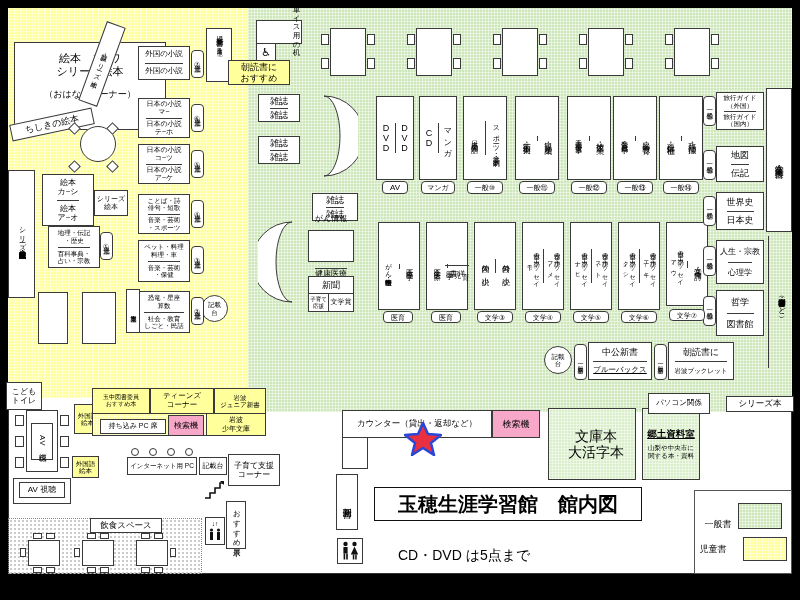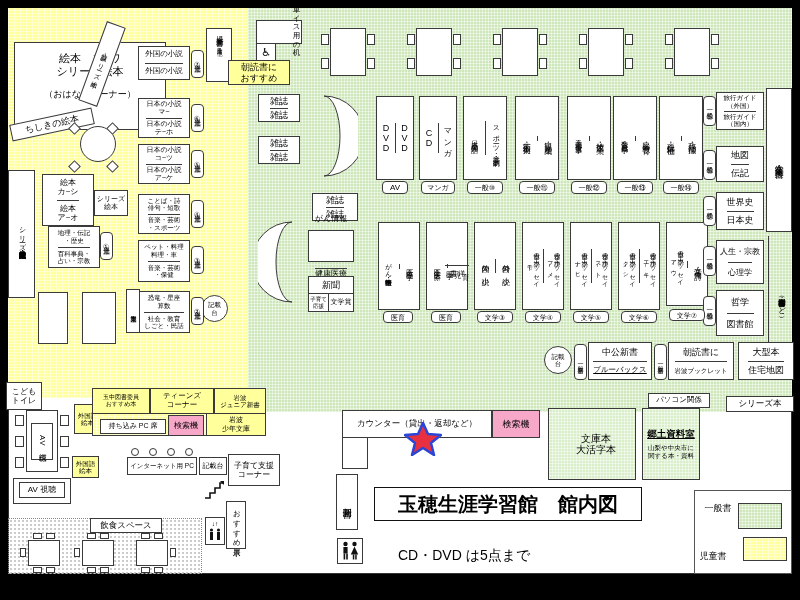--- a/index.html
+++ b/index.html
@@ -274,24 +274,21 @@
   <div class="b circle" style="left:544px;top:346px;width:28px;height:28px;font-size:6.5px;">記載
 台</div>
   <div class="badge v" style="left:574px;top:344px;width:13px;height:36px;font-size:6px;">一般新書</div>
   <div class="b pv" style="left:588px;top:342px;width:64px;height:38px;">
     <div style="font-size:9px;">中公新書</div><div style="font-size:7.5px;text-decoration:underline;">ブルーバックス</div>
   </div>
   <div class="badge v" style="left:654px;top:344px;width:13px;height:36px;font-size:6px;">一般新書</div>
   <div class="b pv" style="left:668px;top:342px;width:66px;height:38px;">
     <div style="font-size:9px;">朝読書に</div><div style="font-size:6.5px;">岩波ブックレット</div>
   </div>
-  <div class="b pv" style="left:738px;top:342px;width:56px;height:38px;font-size:9px;">
-    <div>大型本</div><div>住宅地図</div>
-  </div>
-  <div class="b" style="left:648px;top:393px;width:62px;height:15px;font-size:7.5px;z-index:4;">パソコン関係</div>
+  <div class="b" style="left:648px;top:393px;width:62px;height:21px;font-size:7.5px;z-index:4;">パソコン関係</div>
   <div class="b" style="left:726px;top:396px;width:68px;height:16px;font-size:8.5px;z-index:4;">シリーズ本</div>
 
   <div class="b" style="left:342px;top:410px;width:150px;height:28px;font-size:8.5px;z-index:3;">カウンター（貸出・返却など）</div>
   <div class="b" style="left:342px;top:437px;width:26px;height:32px;"></div>
   <div class="b p" style="left:492px;top:410px;width:48px;height:28px;font-size:9px;z-index:3;">検索機</div>
   <svg class="abs" style="left:404px;top:422px;z-index:6;" width="38" height="34" viewBox="0 0 38 34">
     <polygon points="19,1 24,12 37,13 27,21 30,33 19,26 8,33 11,21 1,13 14,12" fill="#e83040" stroke="#2b46d6" stroke-width="2.5" stroke-linejoin="round"></polygon>
   </svg>
   <div class="b v" style="left:336px;top:474px;width:22px;height:56px;font-size:9px;">新刊図書</div>
   <div class="b" style="left:337px;top:538px;width:26px;height:26px;">
@@ -302,33 +299,33 @@
         <rect x="6.2" y="12.5" width="1.6" height="6" fill="#111"></rect>
       <circle cx="14.5" cy="3" r="2.2" fill="#111"></circle>
         <polygon points="14.5,5.5 10.8,13.5 18.2,13.5" fill="#111"></polygon>
         <rect x="12.8" y="13.5" width="1.5" height="5" fill="#111"></rect>
         <rect x="15.2" y="13.5" width="1.5" height="5" fill="#111"></rect>
     </svg>
   </div>
   <div class="b" style="left:374px;top:487px;width:268px;height:34px;font-size:20px;font-weight:bold;border-color:#111;">玉穂生涯学習館　館内図</div>
   <div class="nb abs" style="left:398px;top:546px;width:260px;height:20px;font-size:14px;display:flex;align-items:center;">CD・DVD は5点まで</div>
 
-  <div class="b g pattern" style="left:548px;top:408px;width:88px;height:72px;font-size:10px;z-index:3;padding-left:8px;">文庫本
+  <div class="b g pattern" style="left:548px;top:408px;width:88px;height:72px;font-size:14px;z-index:3;padding-left:8px;">文庫本
 大活字本</div>
   <div class="b g pattern" style="left:642px;top:408px;width:58px;height:72px;flex-direction:column;z-index:3;padding:2px;">
     <div style="font-size:9.5px;font-weight:bold;text-decoration:underline;">郷土資料室</div>
     <div style="font-size:6.5px;margin-top:5px;white-space:pre-line;">山梨や中央市に
 関する本・資料</div>
   </div>
   <div class="b" style="left:694px;top:490px;width:98px;height:84px;flex-direction:column;justify-content:center;gap:8px;border-color:#555;">
-    <div style="display:flex;align-items:flex-start;gap:6px;">
+    <div style="display:flex;align-items:flex-end;gap:6px;">
       <span style="font-size:9px;">一般書</span>
       <span class="pattern" style="display:inline-block;width:42px;height:24px;background-color:#cde7ba;border:1px solid #3a3a3a;"></span>
     </div>
-    <div style="display:flex;align-items:flex-end;gap:16px;">
+    <div style="display:flex;align-items:center;gap:16px;">
       <span style="font-size:9px;">児童書</span>
       <span class="pattern" style="display:inline-block;width:42px;height:22px;background-color:#ffff9c;border:1px solid #3a3a3a;"></span>
     </div>
   </div>
 
   <div class="b" style="left:26px;top:410px;width:32px;height:62px;"></div>
   <div class="b v" style="left:31px;top:423px;width:22px;height:37px;font-size:7.5px;">AV視聴</div>
   <div class="chair" style="left:15px;top:415px;width:9px;height:11px;"></div>
   <div class="chair" style="left:15px;top:436px;width:9px;height:11px;"></div>
   <div class="chair" style="left:15px;top:457px;width:9px;height:11px;"></div>

